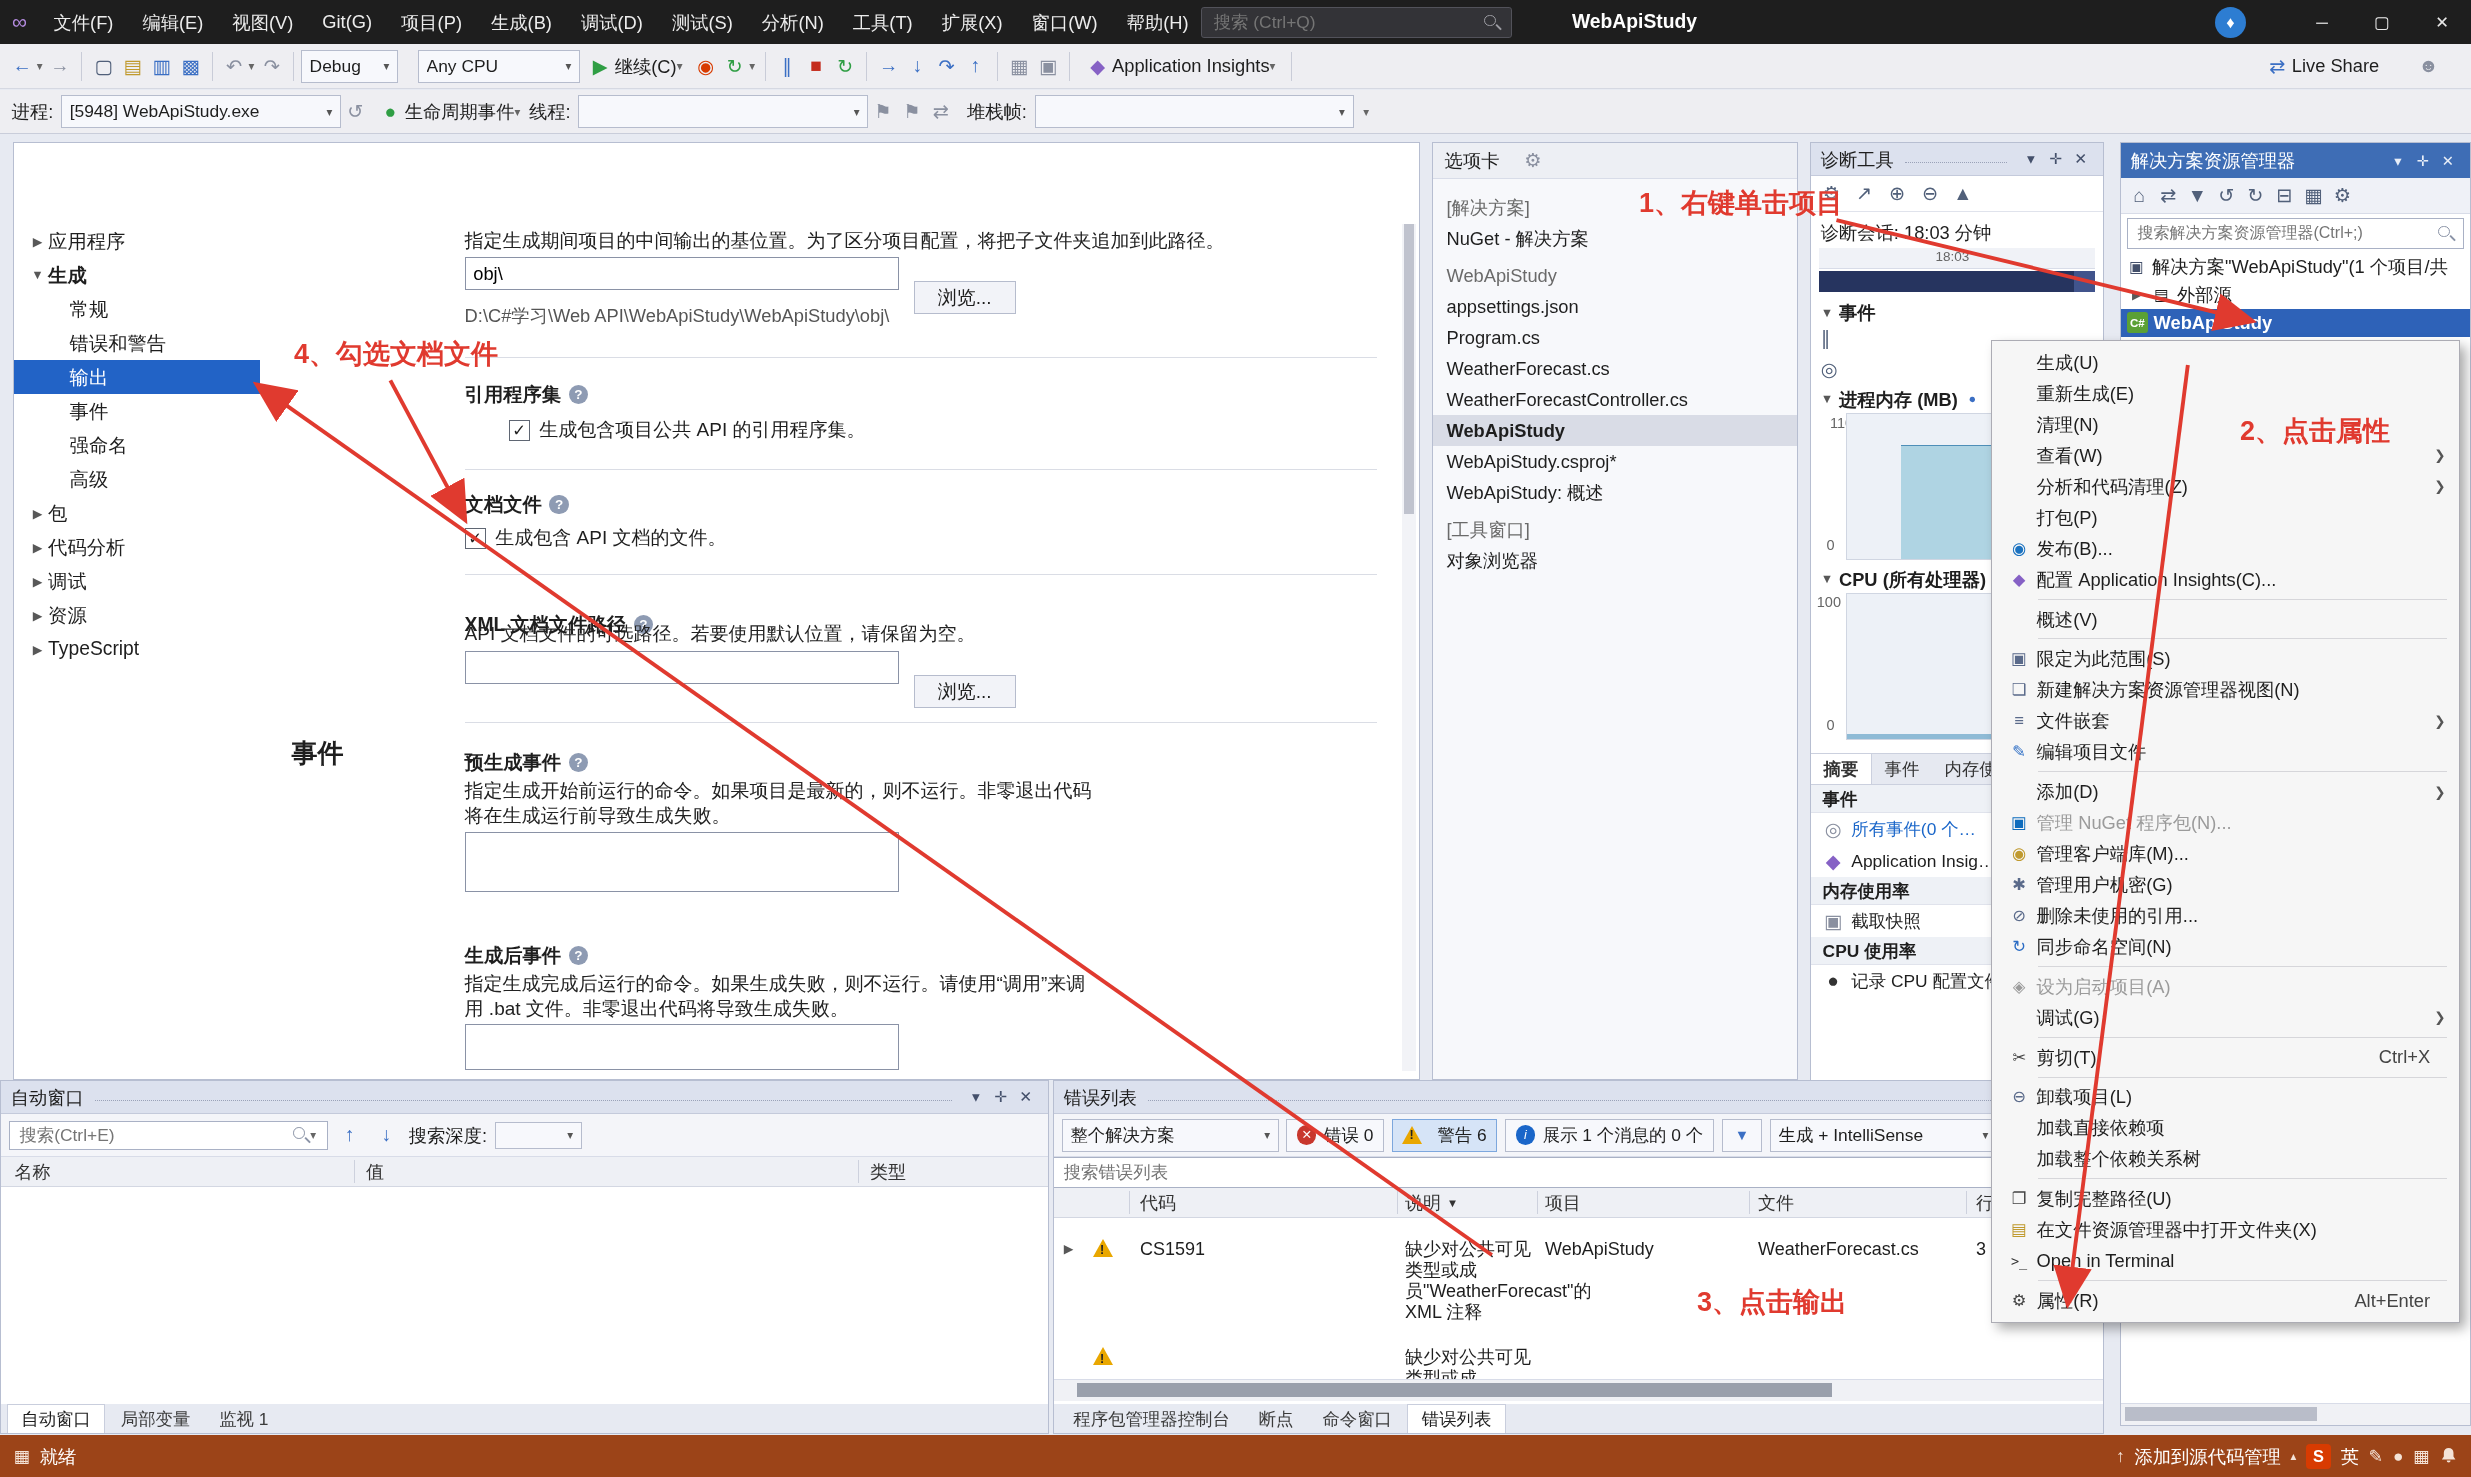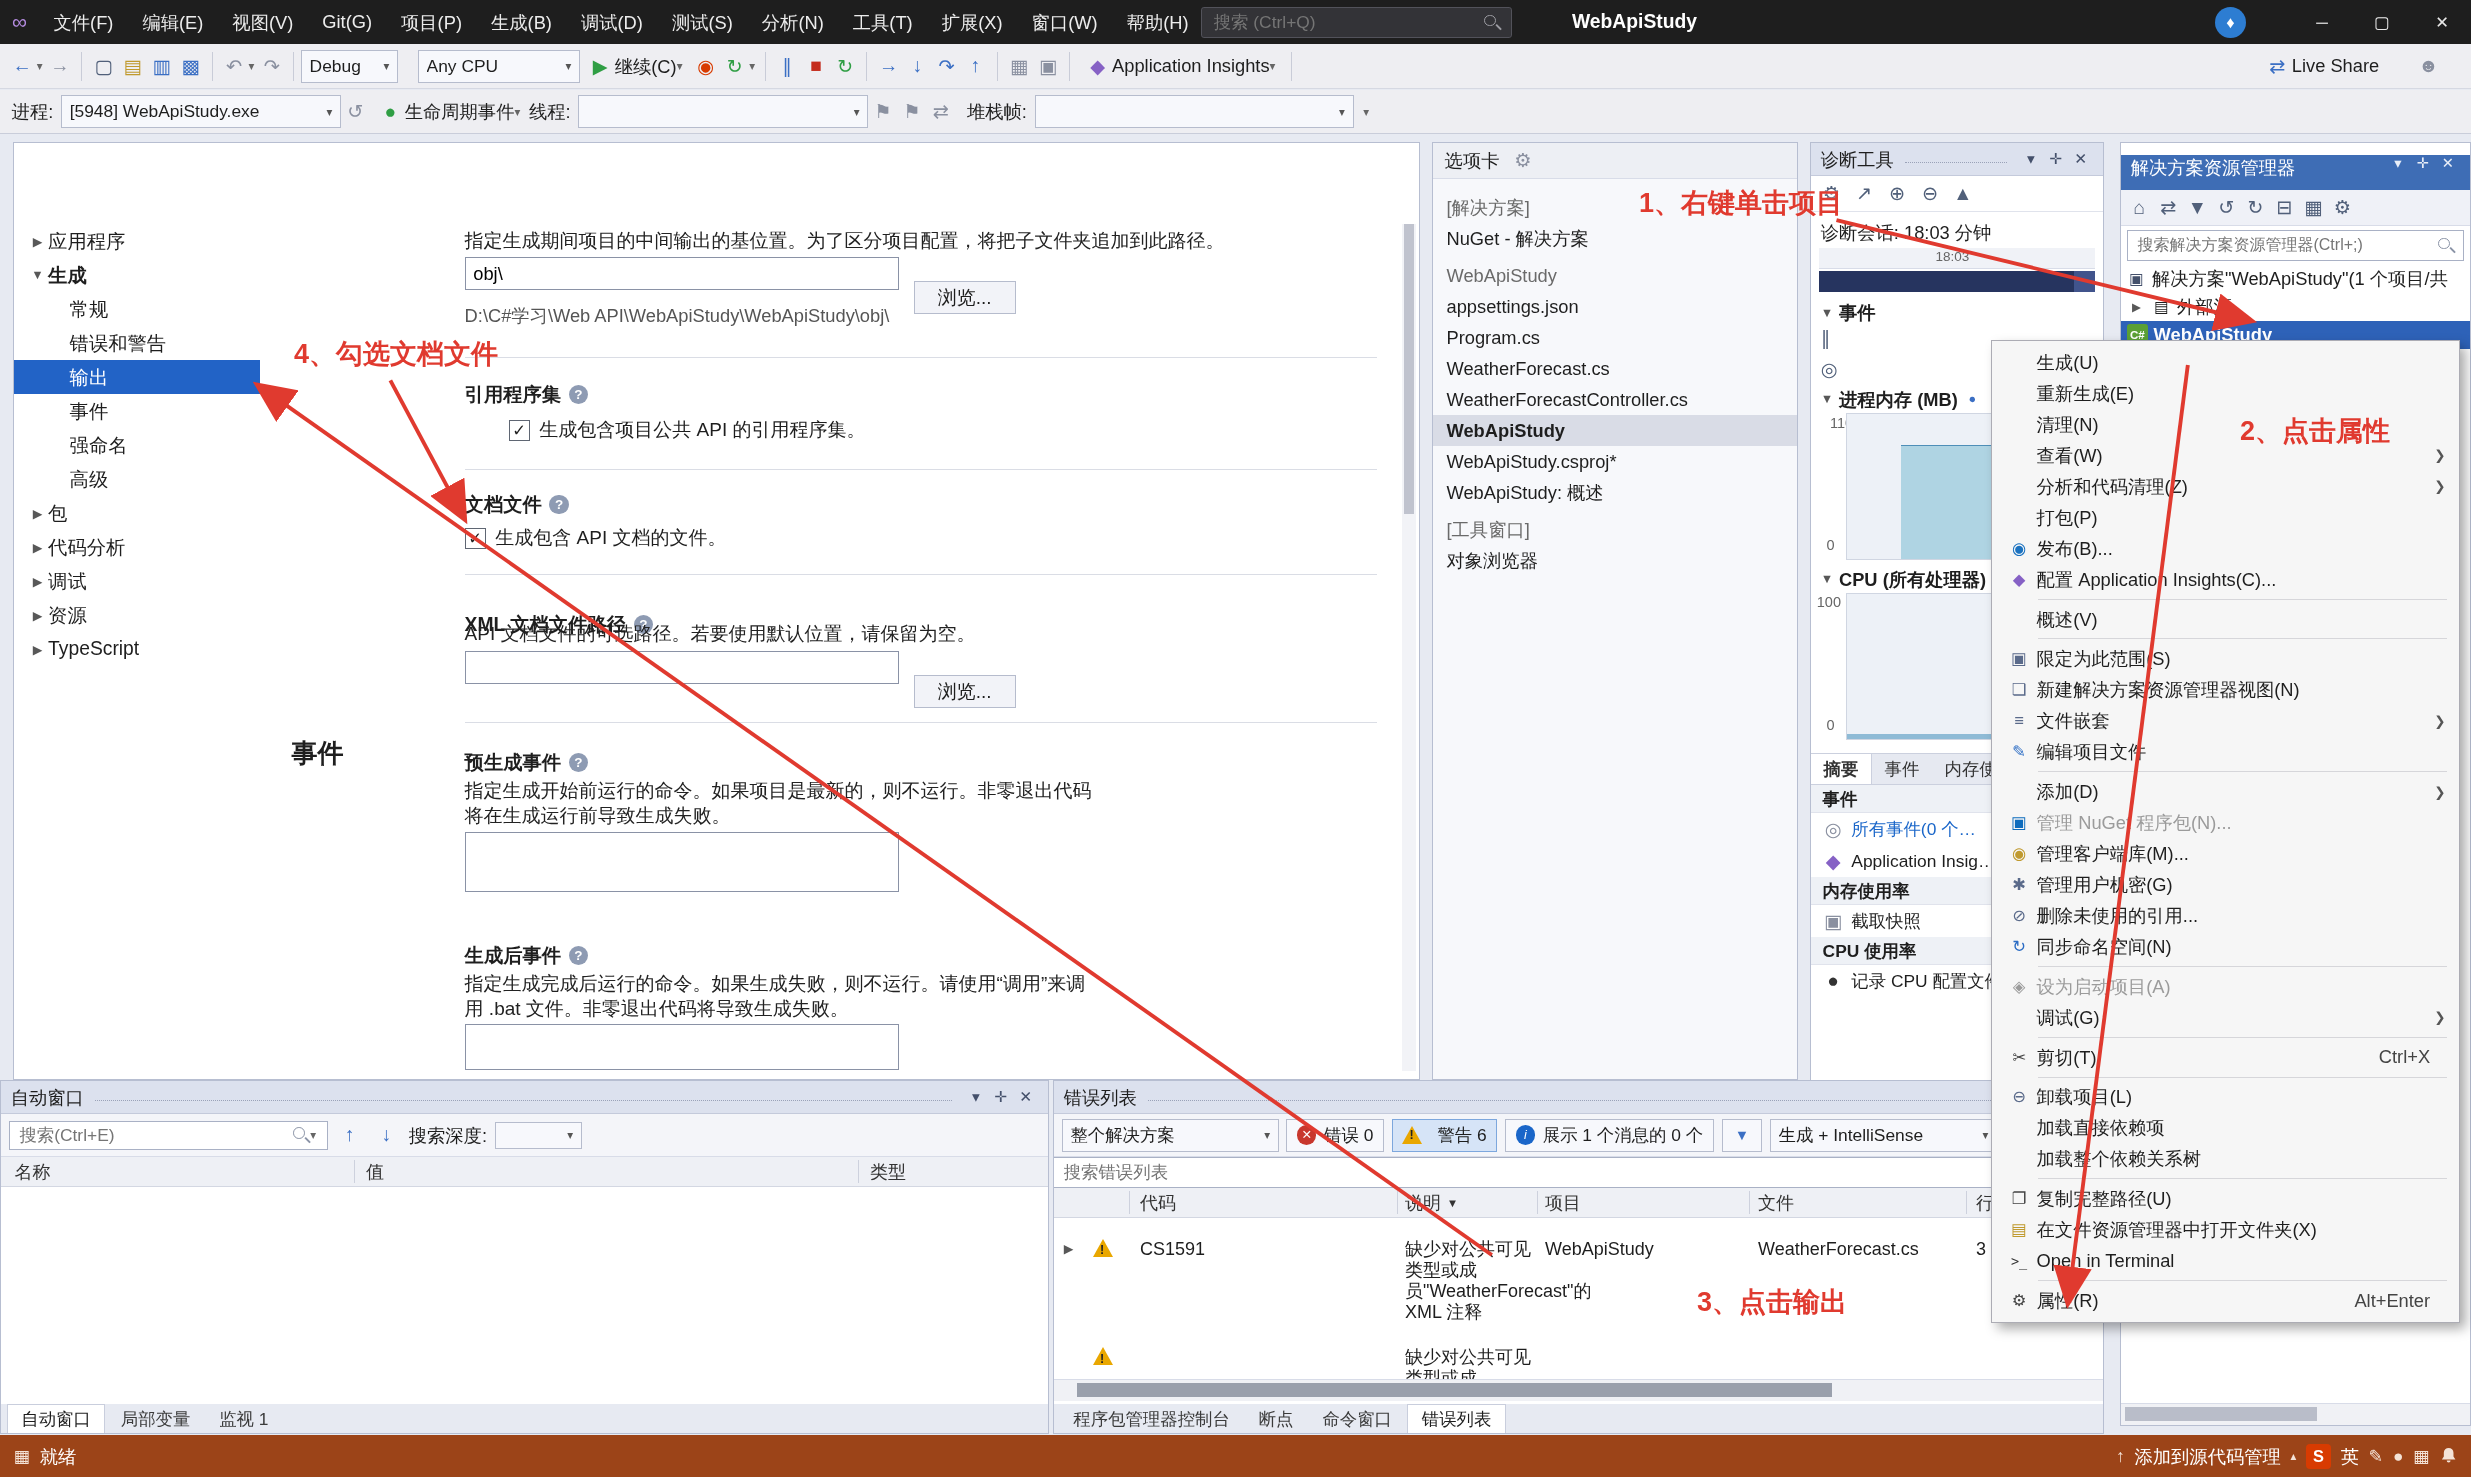--- a/index.html
+++ b/index.html
@@ -53,21 +53,21 @@
   .vsbtn{height:33px;background:#F2F3F8;border:1px solid #B6BCCD;display:flex;align-items:center;justify-content:center;font-size:19px;box-sizing:border-box;margin-top:24px;}
   .cb{width:21px;height:21px;border:1.4px solid #5F6673;background:#FFF;display:inline-flex;align-items:center;justify-content:center;margin-right:9.7px;flex:none;box-sizing:border-box;}
   .cb::after{content:"✓";font-size:16.4px;color:#1E1E1E;}
   .cbrow{display:flex;align-items:center;font-size:19px;}
   .desc{font-size:19px;color:#222;line-height:25px;}
   .gray{color:#555;}
   .scrollv{position:absolute;right:2.9px;top:81px;bottom:7.7px;width:13.5px;background:#F2F3F7;}
   .scrollv .thumb{position:absolute;left:1.9px;top:0;width:9.7px;height:290px;background:#C0C3CE;}
   
   #tabswell{left:1432px;top:142px;width:366px;height:938px;background:#F7F8FB;}
-  .twhead{height:35px;background:#EDEFF4;border-bottom:1px solid #D8DCE8;display:flex;align-items:center;padding:0 11.6px;gap:9px;}
+  .twhead{height:35px;background:#EDEFF4;border-bottom:1px solid #D8DCE8;display:flex;align-items:center;padding:0 11.6px;gap:19px;}
   .twrow{height:31px;display:flex;align-items:center;padding:0 13.5px;font-size:18.3px;white-space:nowrap;overflow:hidden;}
   .twrow.group{color:#6A6A6A;margin-top:5.8px;}
   .twrow.sel{background:#D9DCE6;font-weight:bold;}
   
   #diag{left:1810px;top:142px;width:294px;height:1267px;}
   .dtool{height:35px;border-bottom:1px solid #E0E3EC;display:flex;align-items:center;padding:0 5.8px;gap:3.9px;}
   .dsession{padding:7.7px 9.7px 1.9px;font-size:18.3px;}
   .druler{position:relative;height:19.3px;margin:1.9px 7.7px 0;background:#F0F2F7;border-bottom:1px solid #D8DCE8;font-size:13.5px;color:#666;}
   .dbar{position:relative;height:21px;margin:1.9px 7.7px 0;background:#26345F;}
   .dbar .lite{position:absolute;right:0;top:0;width:21px;height:21px;background:#41548C;}
@@ -79,21 +79,21 @@
   .dtabs{display:flex;height:30px;background:#E6E9F1;border-top:1px solid #CBD0DE;border-bottom:1px solid #CBD0DE;margin-top:13.5px;}
   .dtab{padding:0 12.6px;display:flex;align-items:center;font-size:17.4px;color:#333;white-space:nowrap;}
   .dtab.active{background:#FFF;font-weight:bold;border-right:1px solid #CBD0DE;}
   .dband{height:27px;background:#EEF1F6;display:flex;align-items:center;padding:0 11.6px;font-weight:bold;font-size:17.4px;border-bottom:1px solid #E0E3EC;}
   .drow{height:32px;display:flex;align-items:center;padding:0 11.6px;gap:7.7px;font-size:17.4px;white-space:nowrap;}
   .link{color:#1A66C9;}
   .hscroll{position:absolute;left:0;right:0;bottom:0;height:21px;background:#F0F1F5;border-top:1px solid #D8DCE8;}
   .hscroll .hthumb{position:absolute;top:2.9px;height:14.5px;background:#B9BDC9;}
   
   #se{left:2120px;top:142px;width:351px;height:1284px;}
-  .sehead{height:35px;background:#3E6DB5;color:#FFF;display:flex;padding:0 9.7px;font-size:18.3px;margin-top:12px;}
+  .sehead{height:35px;background:#3E6DB5;color:#FFF;display:flex;align-items:center;padding:0 9.7px;font-size:18.3px;}
   .sehead .sp{flex:1;} .sehead .hic{color:#E8EEF8;width:25px;text-align:center;font-size:14.5px;}
   .setool{height:35px;background:#EFF1F7;border-bottom:1px solid #D8DCE8;display:flex;align-items:center;padding:0 3.9px;}
   .sesearch{margin:3.9px 5.8px;height:31px;border:1px solid #A9B1C5;display:flex;align-items:center;padding:0 7.7px;box-sizing:border-box;}
   .sesearch input{flex:1;border:none;outline:none;font-size:16px;color:#6D6D6D;background:transparent;font-family:inherit;}
   .serow{height:28px;display:flex;align-items:center;padding:0 5.8px;font-size:18.3px;white-space:nowrap;overflow:hidden;gap:5.8px;}
   .serow .tic{width:19.3px;text-align:center;font-size:15.4px;flex:none;}
   .serow.sel{background:#2E62B8;color:#FFF;}
   .csbadge{width:21px;height:21px;background:#5BA035;color:#FFF;font-size:11.6px;font-weight:bold;display:inline-flex;align-items:center;justify-content:center;border-radius:2.9px;flex:none;}
   
   #autos{left:0;top:1080px;width:1049px;height:354px;}

